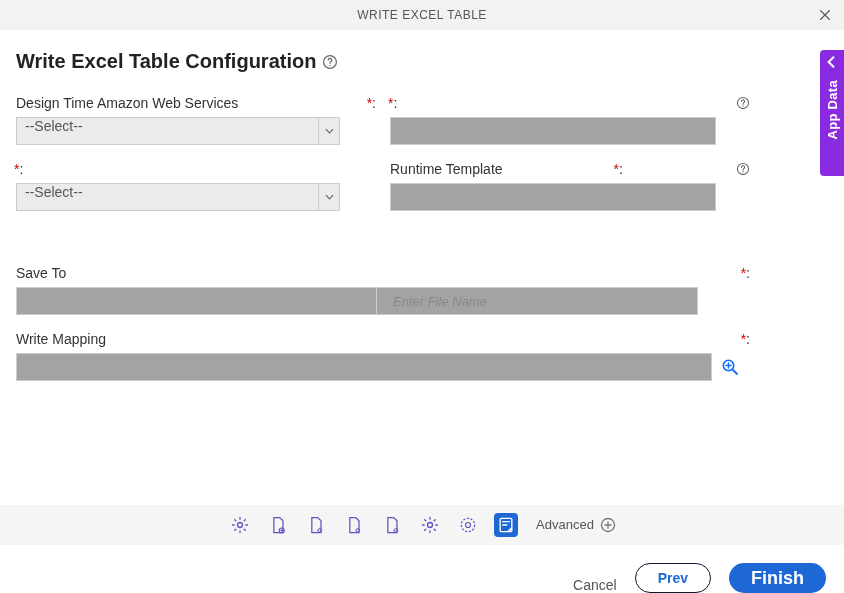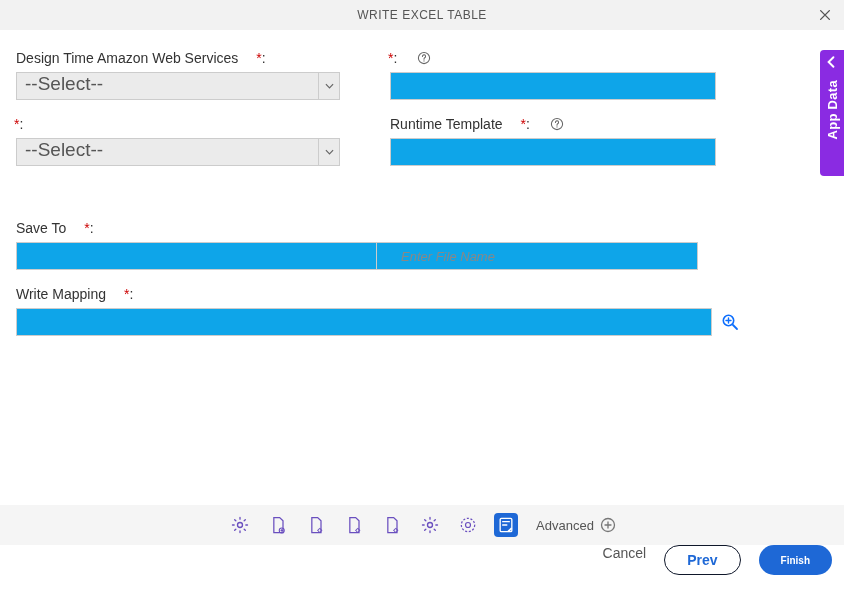--- a/index.html
+++ b/index.html
@@ -11,72 +11,82 @@
 
   .content { padding: 20px 16px 0 16px; }
 
   .heading-row { display: flex; align-items: center; gap: 6px; margin-bottom: 22px; }
   .heading { font-size: 20px; font-weight: 700; color: #222; }
   .help-circ { width: 16px; height: 16px; color: #666; cursor: pointer; }
 
   .form-grid { display: grid; grid-template-columns: 360px 360px; column-gap: 14px; row-gap: 16px; }
 
   .field { display: flex; flex-direction: column; gap: 6px; }
-  .field-label { font-size: 14px; color: #333; display: flex; align-items: center; gap: 20px; flex-wrap: wrap; }
+  .field-label { font-size: 14px; color: #333; display: flex; align-items: center; gap: 20px; flex-wrap: wrap; justify-content: space-between; }
   .req { color: #c00; }
   .label-help { width: 14px; height: 14px; color: #666; cursor: pointer; }
 
   .select-wrap { position: relative; width: 324px; }
-  .select-input { width: 100%; height: 28px; background: #ebebeb; border: 1px solid #ccc; padding: 0 28px 0 8px; font-size: 19px; color: #555; cursor: pointer; }
+  .select-input { width: 100%; height: 28px; background: #ebebeb; border: 1px solid #ccc; padding: 0 28px 0 8px; font-size: 14px; color: #555; cursor: pointer; }
   .select-caret { position: absolute; right: 0; top: 0; width: 22px; height: 28px; border-left: 1px solid #ccc; display: flex; align-items: center; justify-content: center; color: #666; pointer-events: none; }
 
-  .text-input { width: 326px; height: 28px; border: 1px solid #ccc; background: #0ea5e9; padding: 0 24px; font-size: 13px; }
+  .text-input { width: 326px; height: 28px; border: 1px solid #ccc; background: #a3a3a3; padding: 0 16px; font-size: 13px; }
 
   .save-to-row { display: flex; gap: 0; }
   .save-to-row .text-input.left { width: 360px; border-right: none; }
   .save-to-row .text-input.right { width: 322px; }
   .text-input::placeholder { color: #888; font-style: italic; }
 
   .fields-mapping-row { display: flex; align-items: center; gap: 8px; }
   .fields-mapping-row .text-input { width: 696px; }
   .mapping-icon { color: #0d6efd; width: 20px; height: 20px; cursor: pointer; }
 
   
   .side-panel { position: absolute; right: 0; top: 50px; width: 24px; height: 126px; background: #8a2be2; border-top-left-radius: 4px; border-bottom-left-radius: 4px; color: #fff; display: flex; flex-direction: column; align-items: center; padding-top: 6px; cursor: pointer; }
   .side-panel .chev { width: 14px; height: 14px; }
   .side-panel .vtext { writing-mode: vertical-rl; transform: rotate(180deg); font-size: 13px; font-weight: 600; margin-top: 10px; letter-spacing: 0.3px; }
 
   
   .nav-strip { position: absolute; left: 0; right: 0; bottom: 48px; height: 40px; background: #f5f5f5; display: flex; align-items: center; justify-content: center; gap: 14px; }
   .nav-icon { width: 24px; height: 24px; display: flex; align-items: center; justify-content: center; color: #6a4fbf; cursor: pointer; border-radius: 4px; }
   .nav-icon.active { background: #1e68d6; color: #fff; }
-  .adv { display: flex; align-items: center; gap: 6px; color: #555; font-size: 13px; cursor: pointer; margin-left: 4px;}
+  .adv { display: flex; align-items: flex-start; gap: 6px; color: #555; font-size: 13px; cursor: pointer; margin-left: 4px;}
   .adv .plus { width: 16px; height: 16px; color: #777; }
 
   
-  .footer { position: absolute; left: 0; right: 0; bottom: 0; height: 48px; display: flex; align-items: flex-start; justify-content: flex-end; gap: 18px; padding: 0 12px; background: #fff; }
+  .footer { position: absolute; left: 0; right: 0; bottom: 0; height: 48px; display: flex; align-items: flex-end; justify-content: flex-end; gap: 18px; padding: 0 18px; background: #fff; }
   .btn-cancel { color: #555; font-size: 14px; cursor: pointer; background: none; border: none; }
   .btn-prev { border: 1px solid #0f172a; color: #1e68d6; background: #fff; border-radius: 18px; height: 30px; padding: 0 22px; font-size: 14px; font-weight: 600; cursor: pointer; }
-  .btn-finish { background: #1e68d6; color: #fff; border: none; border-radius: 18px; height: 30px; padding: 0 22px; font-size: 10px; font-weight: 600; cursor: pointer; }
+  .btn-finish { background: #1e68d6; color: #fff; border: none; border-radius: 18px; height: 30px; padding: 0 22px; font-size: 18px; font-weight: 600; cursor: pointer; }
 
   svg { display: block; }
 </style>
 </head>
 <body>
 
 <div class="titlebar">
   <span class="titlebar-title">WRITE EXCEL TABLE</span>
   <span class="titlebar-close">
     <svg viewBox="0 0 16 16" width="14" height="14">
         <path d="M3 3 L13 13 M13 3 L3 13" stroke="currentColor" stroke-width="1.6" fill="none" stroke-linecap="round"></path>
       </svg>
   </span>
 </div>
 
 <div class="content">
+  <div class="heading-row">
+    <h1 class="heading">Write Excel Table Configuration</h1>
+    <span class="help-circ">
+      <svg viewBox="0 0 16 16" width="16" height="16">
+          <circle cx="8" cy="8" r="6.4" stroke="currentColor" stroke-width="1.2" fill="none"></circle>
+          <path d="M6.2 6.2 a1.8 1.8 0 1 1 2.6 1.6 c-.8.4-.8.9-.8 1.5" stroke="currentColor" stroke-width="1.2" fill="none" stroke-linecap="round"></path>
+          <circle cx="8" cy="11.4" r="0.7" fill="currentColor"></circle>
+        </svg>
+    </span>
+  </div>
 
   <div class="form-grid">
 
     <div class="field">
       <div class="field-label">
         <span>Design Time Amazon Web Services</span>
         <span style="margin-left:-2px;"><span class="req">*</span><span>:</span></span>
       </div>
       <div class="select-wrap">
         <div class="select-input">--Select--</div>

